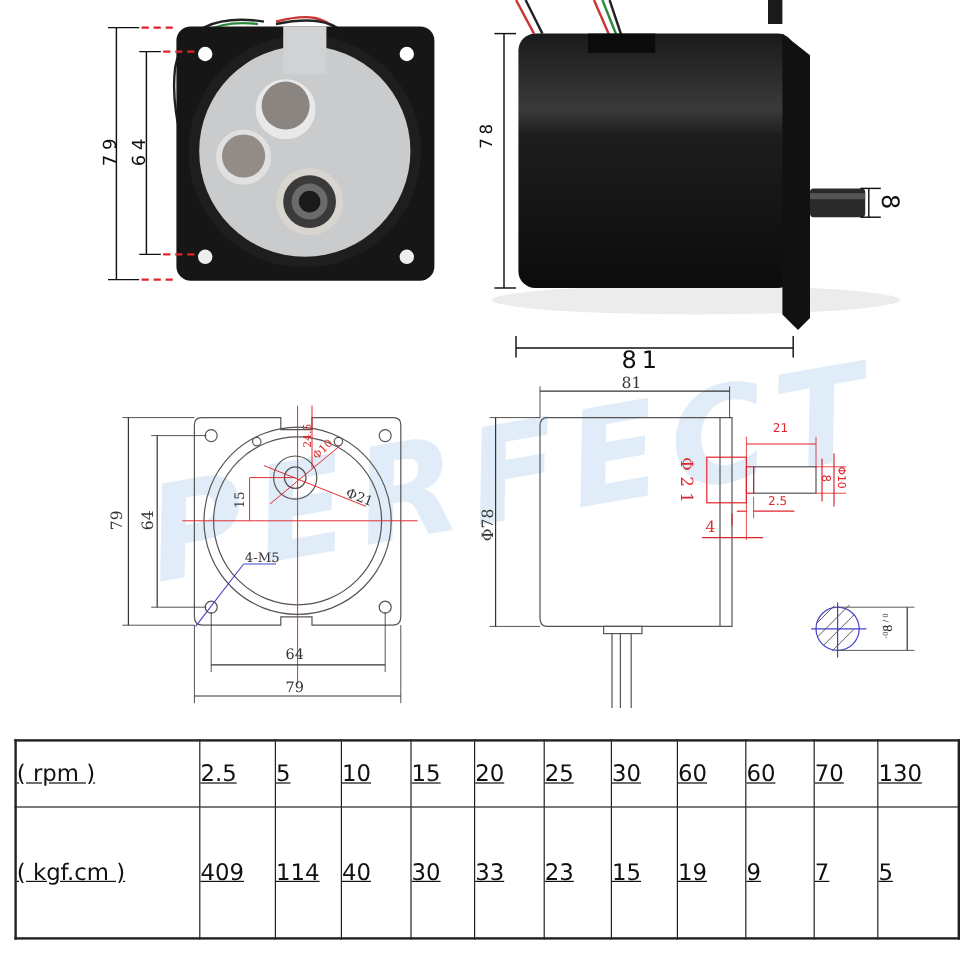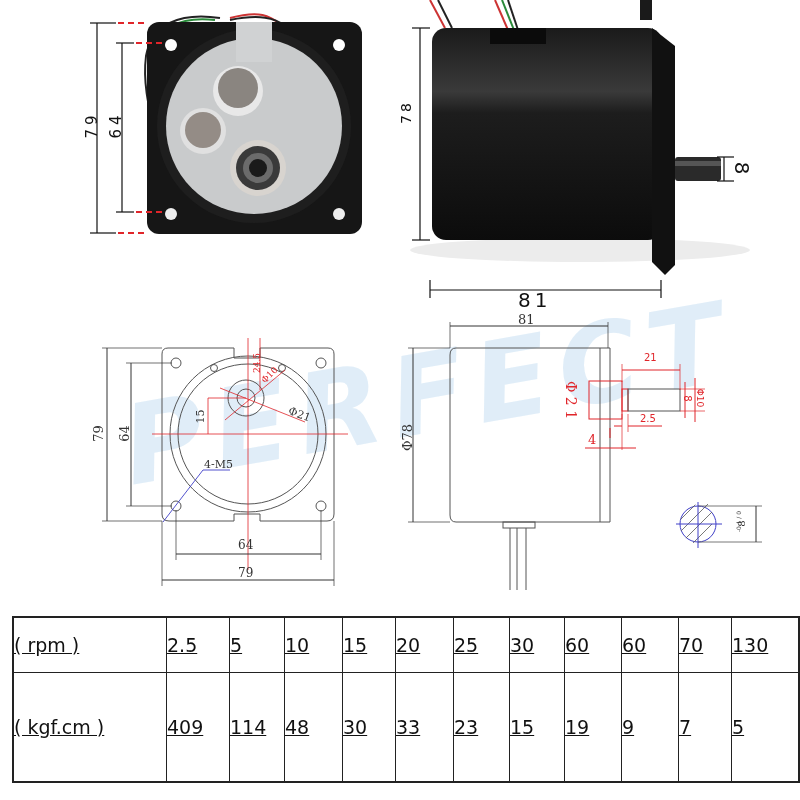--- a/index.html
+++ b/index.html
@@ -238,21 +238,21 @@
     <td style="width:54px">30</td>
     <td style="width:56px">60</td>
     <td style="width:56px">60</td>
     <td style="width:52px">70</td>
     <td style="width:66px">130</td>
   </tr>
   <tr class="r2">
     <td class="lbl">( kgf.cm )</td>
     <td>409</td>
     <td>114</td>
-    <td>48</td>
+    <td>40</td>
     <td>30</td>
     <td>33</td>
     <td>23</td>
     <td>15</td>
     <td>19</td>
     <td>9</td>
     <td>7</td>
     <td>5</td>
   </tr>
 </tbody>

